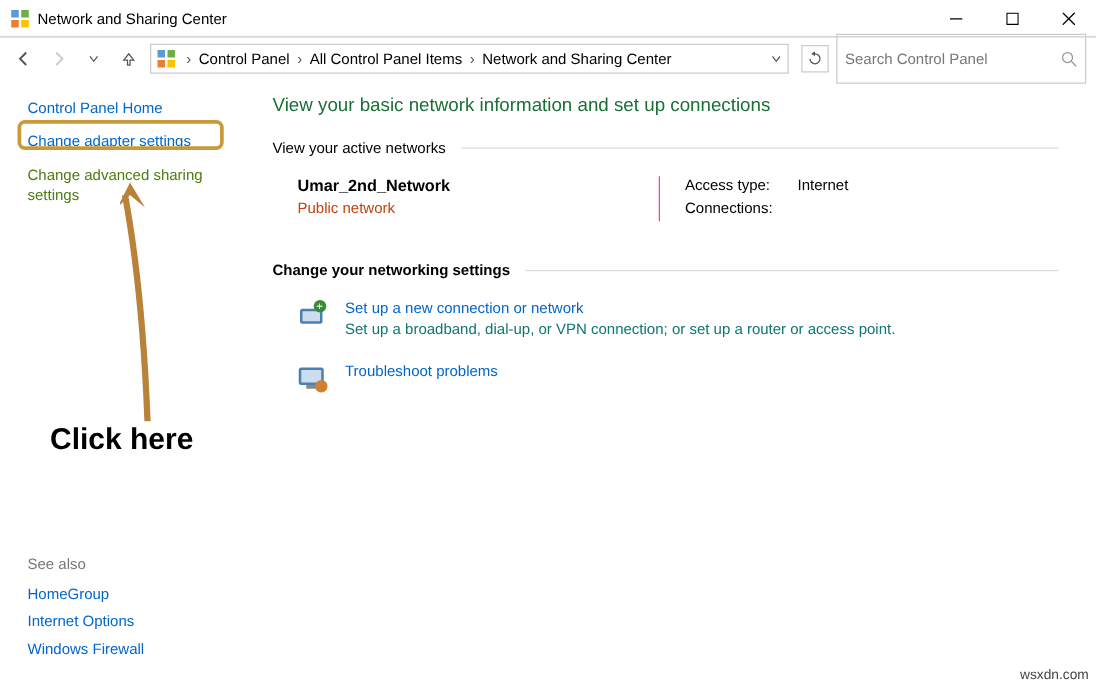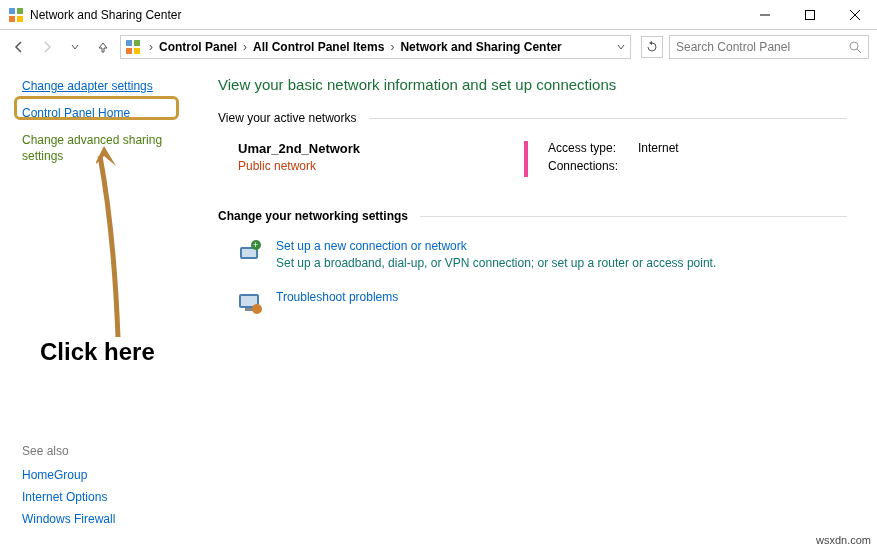--- a/index.html
+++ b/index.html
@@ -10,25 +10,25 @@
     .titlebar .app-icon { width: 16px; height: 16px; margin: 0 6px 0 8px; }
     .titlebar .title { flex: 1; font-size: 12px; color: #000; }
     .winbtn { width: 45px; height: 30px; display: flex; align-items: center; justify-content: center; }
 
     
     .navbar { height: 34px; display: flex; align-items: center; padding: 0 8px; gap: 6px; }
     .navbtn { width: 22px; height: 22px; display: flex; align-items: center; justify-content: center; color: #555; }
     .navbtn.disabled { color: #bbb; }
     .addr { flex: 1; height: 24px; border: 1px solid #ccc; display: flex; align-items: center; padding: 0 4px; gap: 2px; }
     .addr .icon { width: 16px; height: 16px; margin-right: 4px; }
-    .crumb { color: #000; padding: 0 2px; font-weight: bold; }
+    .crumb { color: #000; padding: 0 2px; }
     .crumb-sep { color: #555; padding: 0 2px; }
     .addr-right { margin-left: auto; display: flex; align-items: center; gap: 6px; color: #555; }
     .refresh { width: 22px; height: 22px; border: 1px solid #ccc; display: flex; align-items: center; justify-content: center; margin-left: 4px; }
-    .search { width: 200px; height: 24px; border: 1px solid #ccc; display: flex; align-items: center; padding: 0 6px; color: #777; }
+    .search { width: 200px; height: 40px; border: 1px solid #ccc; display: flex; align-items: center; padding: 0 6px; color: #777; }
     .search span { flex: 1; }
     .search .sicon { color: #999; }
 
     
     .body { display: flex; height: calc(100% - 64px); }
     .sidebar { width: 210px; padding: 14px 10px 10px 22px; position: relative; }
     .side-link { color: #0066cc; font-size: 12px; margin-bottom: 10px; cursor: pointer; display: block; line-height: 1.4; }
     .side-link.plain { color: #4d7c0f; }
     .side-link.underline { text-decoration: underline; }
 
@@ -40,21 +40,21 @@
     .see-also { position: absolute; left: 22px; bottom: 18px; }
     .see-also .hdr { color: #777; margin-bottom: 10px; }
     .see-also div { color: #0066cc; margin-bottom: 8px; cursor: pointer; }
 
     .main { flex: 1; padding: 12px 30px 20px 8px; }
     .main h1 { color: #1a6f37; font-size: 15px; font-weight: normal; margin-bottom: 18px; }
     .section-hdr { display: flex; align-items: center; margin-bottom: 10px; font-size: 12px; }
     .section-hdr .line { flex: 1; height: 1px; background: #ddd; margin-left: 12px; }
 
     .netrow { display: flex; padding: 6px 0 14px 20px; }
-    .netleft { width: 290px; border-right: 4px solid #ec4899; padding-right: 10px; }
+    .netleft { width: 290px; border-right: 1px solid #ec4899; padding-right: 10px; }
     .netleft .name { font-weight: bold; font-size: 13px; margin-bottom: 3px; }
     .netleft .type { color: #c2410c; }
     .netright { padding-left: 20px; font-size: 12px; }
     .netright .row { display: flex; margin-bottom: 4px; }
     .netright .lbl { width: 90px; }
     .netright .val { color: #000; }
     .netright .link { color: #0066cc; cursor: pointer; }
     .wifi-bars { display: inline-block; margin-right: 4px; }
 
     .opt { display: flex; gap: 12px; padding: 6px 0 14px 18px; }
@@ -145,22 +145,22 @@
     <span>Search Control Panel</span>
     <svg class="sicon" width="13" height="13">
         <circle cx="5" cy="5" r="4" fill="none" stroke="#999"></circle>
         <line x1="8" y1="8" x2="12" y2="12" stroke="#999"></line>
       </svg>
   </div>
 </div>
 
 <div class="body">
   <div class="sidebar">
+    <a class="side-link">Control Panel Home</a>
     <a class="side-link underline">Change adapter settings</a>
-    <a class="side-link">Control Panel Home</a>
     <a class="side-link plain">Change advanced sharing settings</a>
 
     <div class="highlight-box"></div>
     <svg class="annot-arrow" width="60" height="200">
       <path d="M22 195 Q18 90 4 14" fill="none" stroke="#b8823a" stroke-width="5"></path>
       <path d="M4 4 L-6 24 L4 14 L16 24 Z" fill="#b8823a" transform="translate(4,0)"></path>
     </svg>
     <div class="annot-text">Click here</div>
 
     <div class="see-also">

